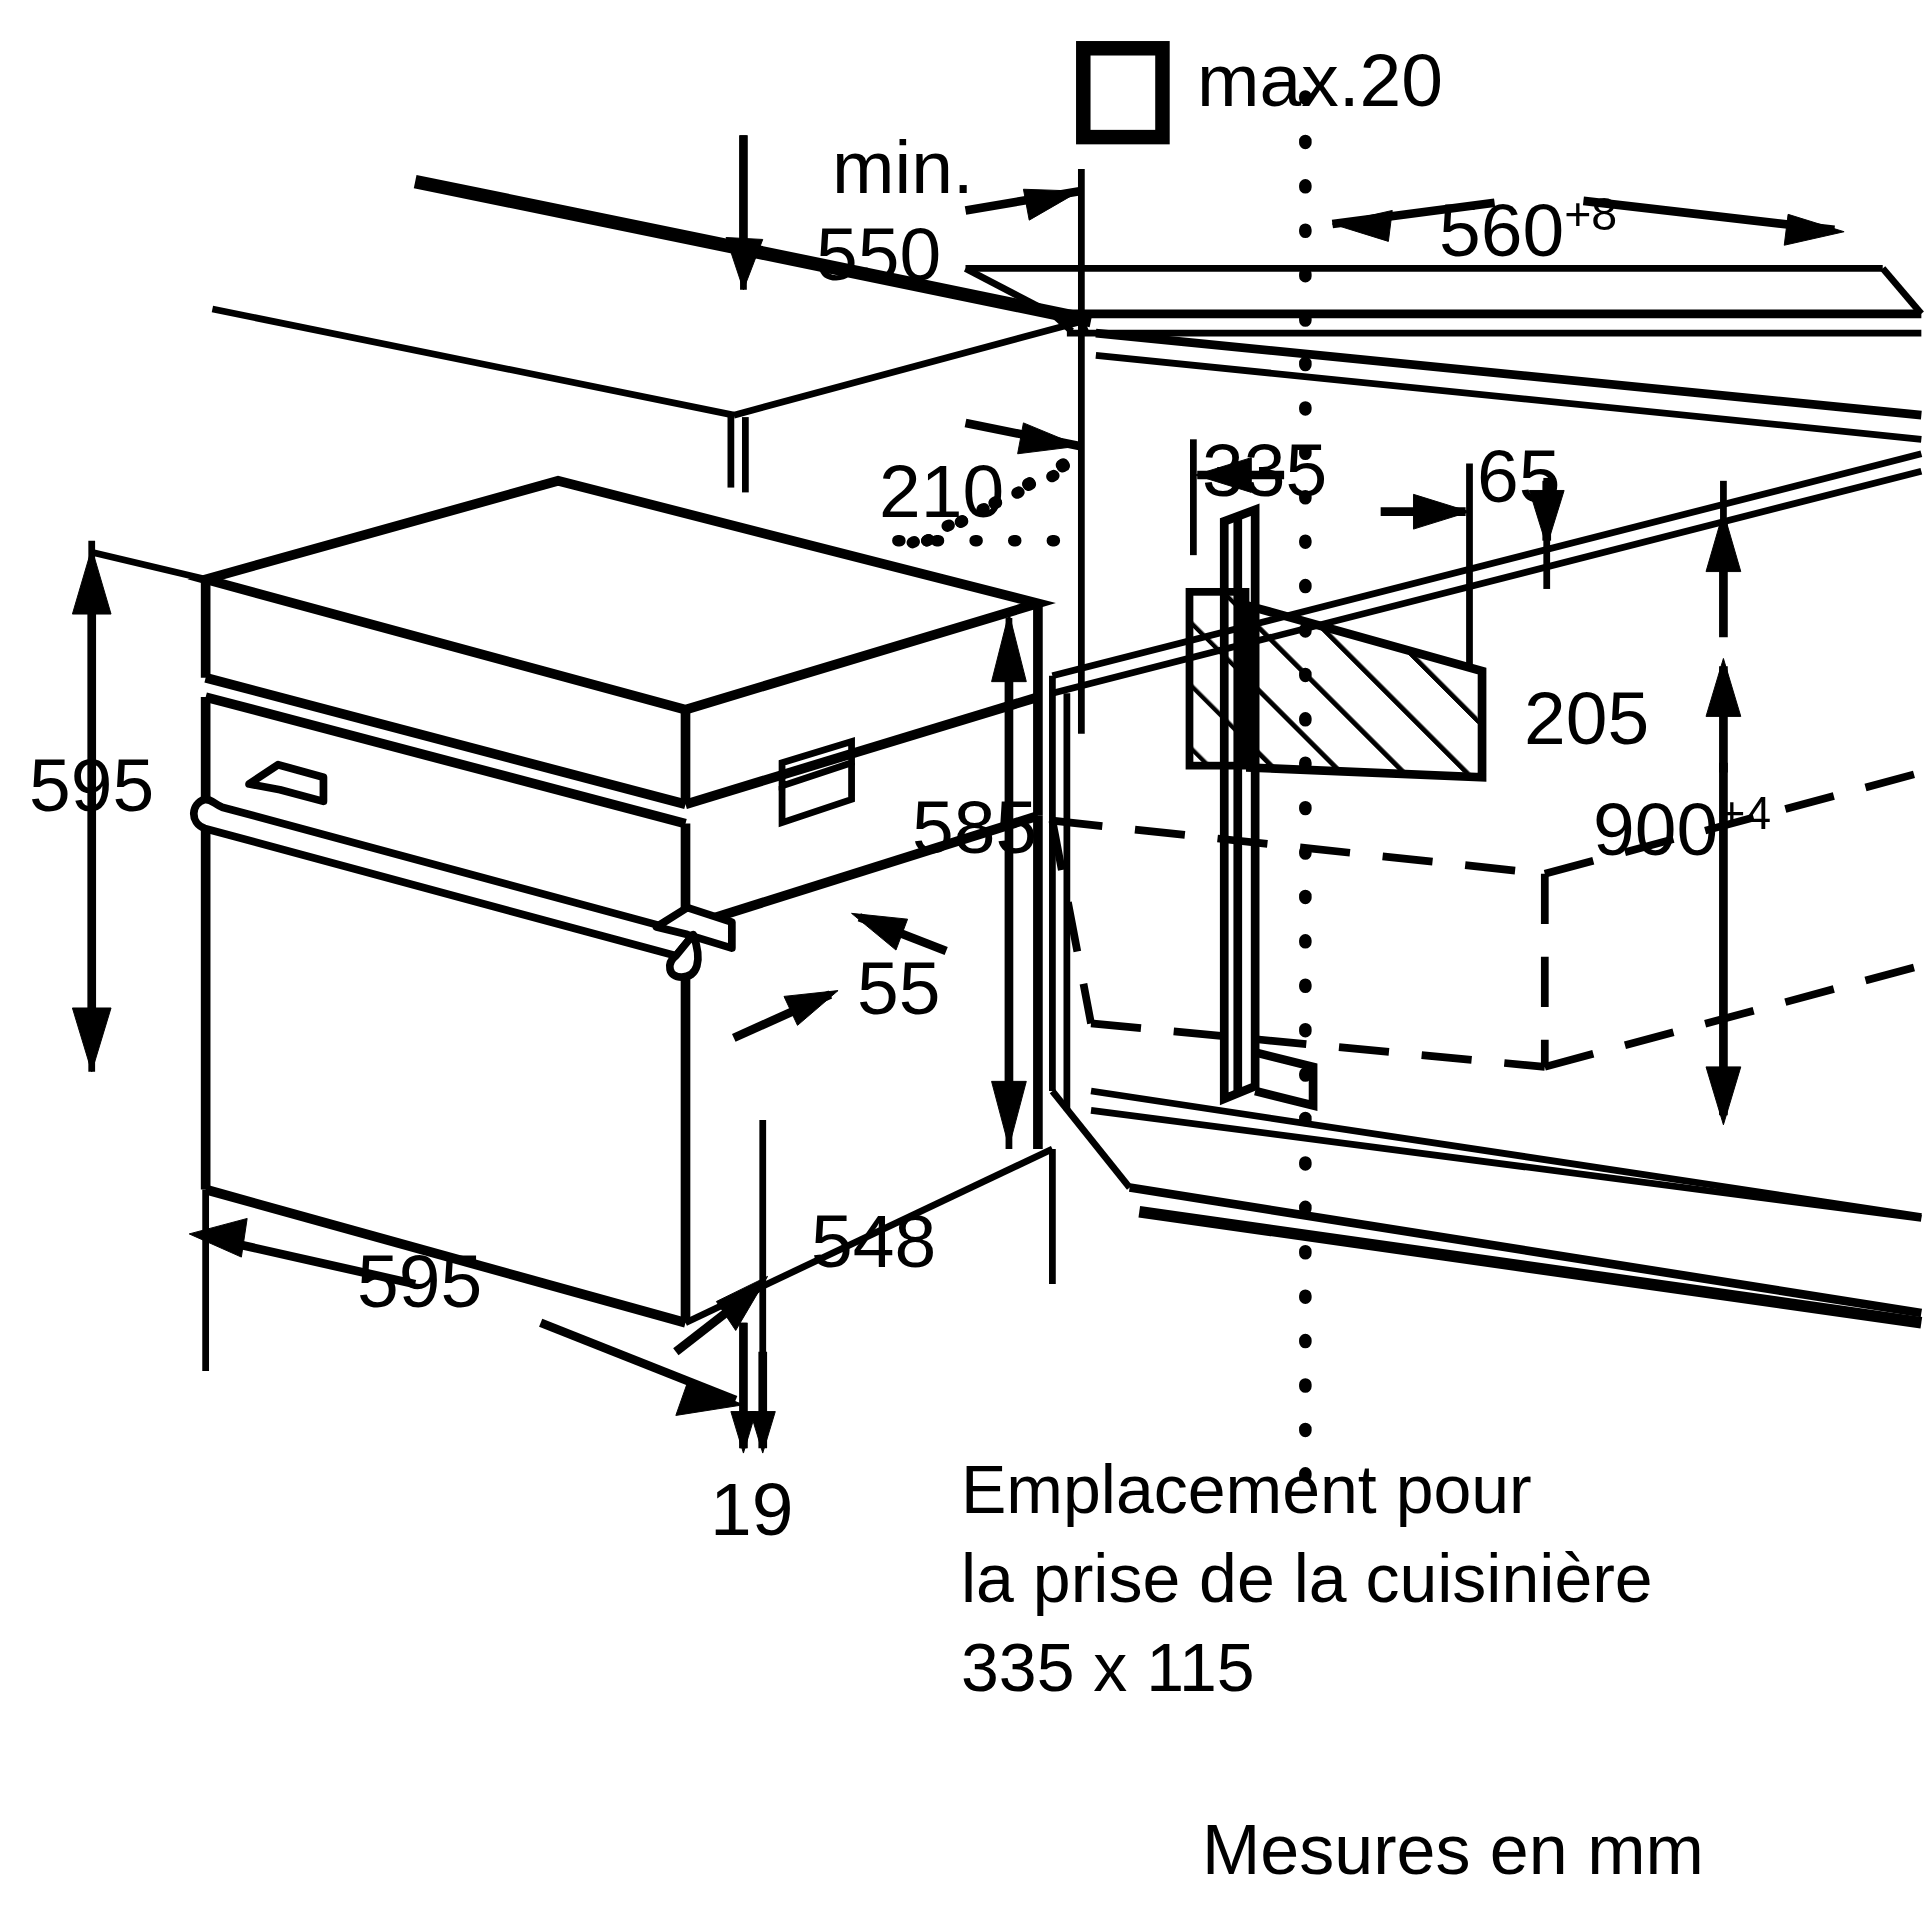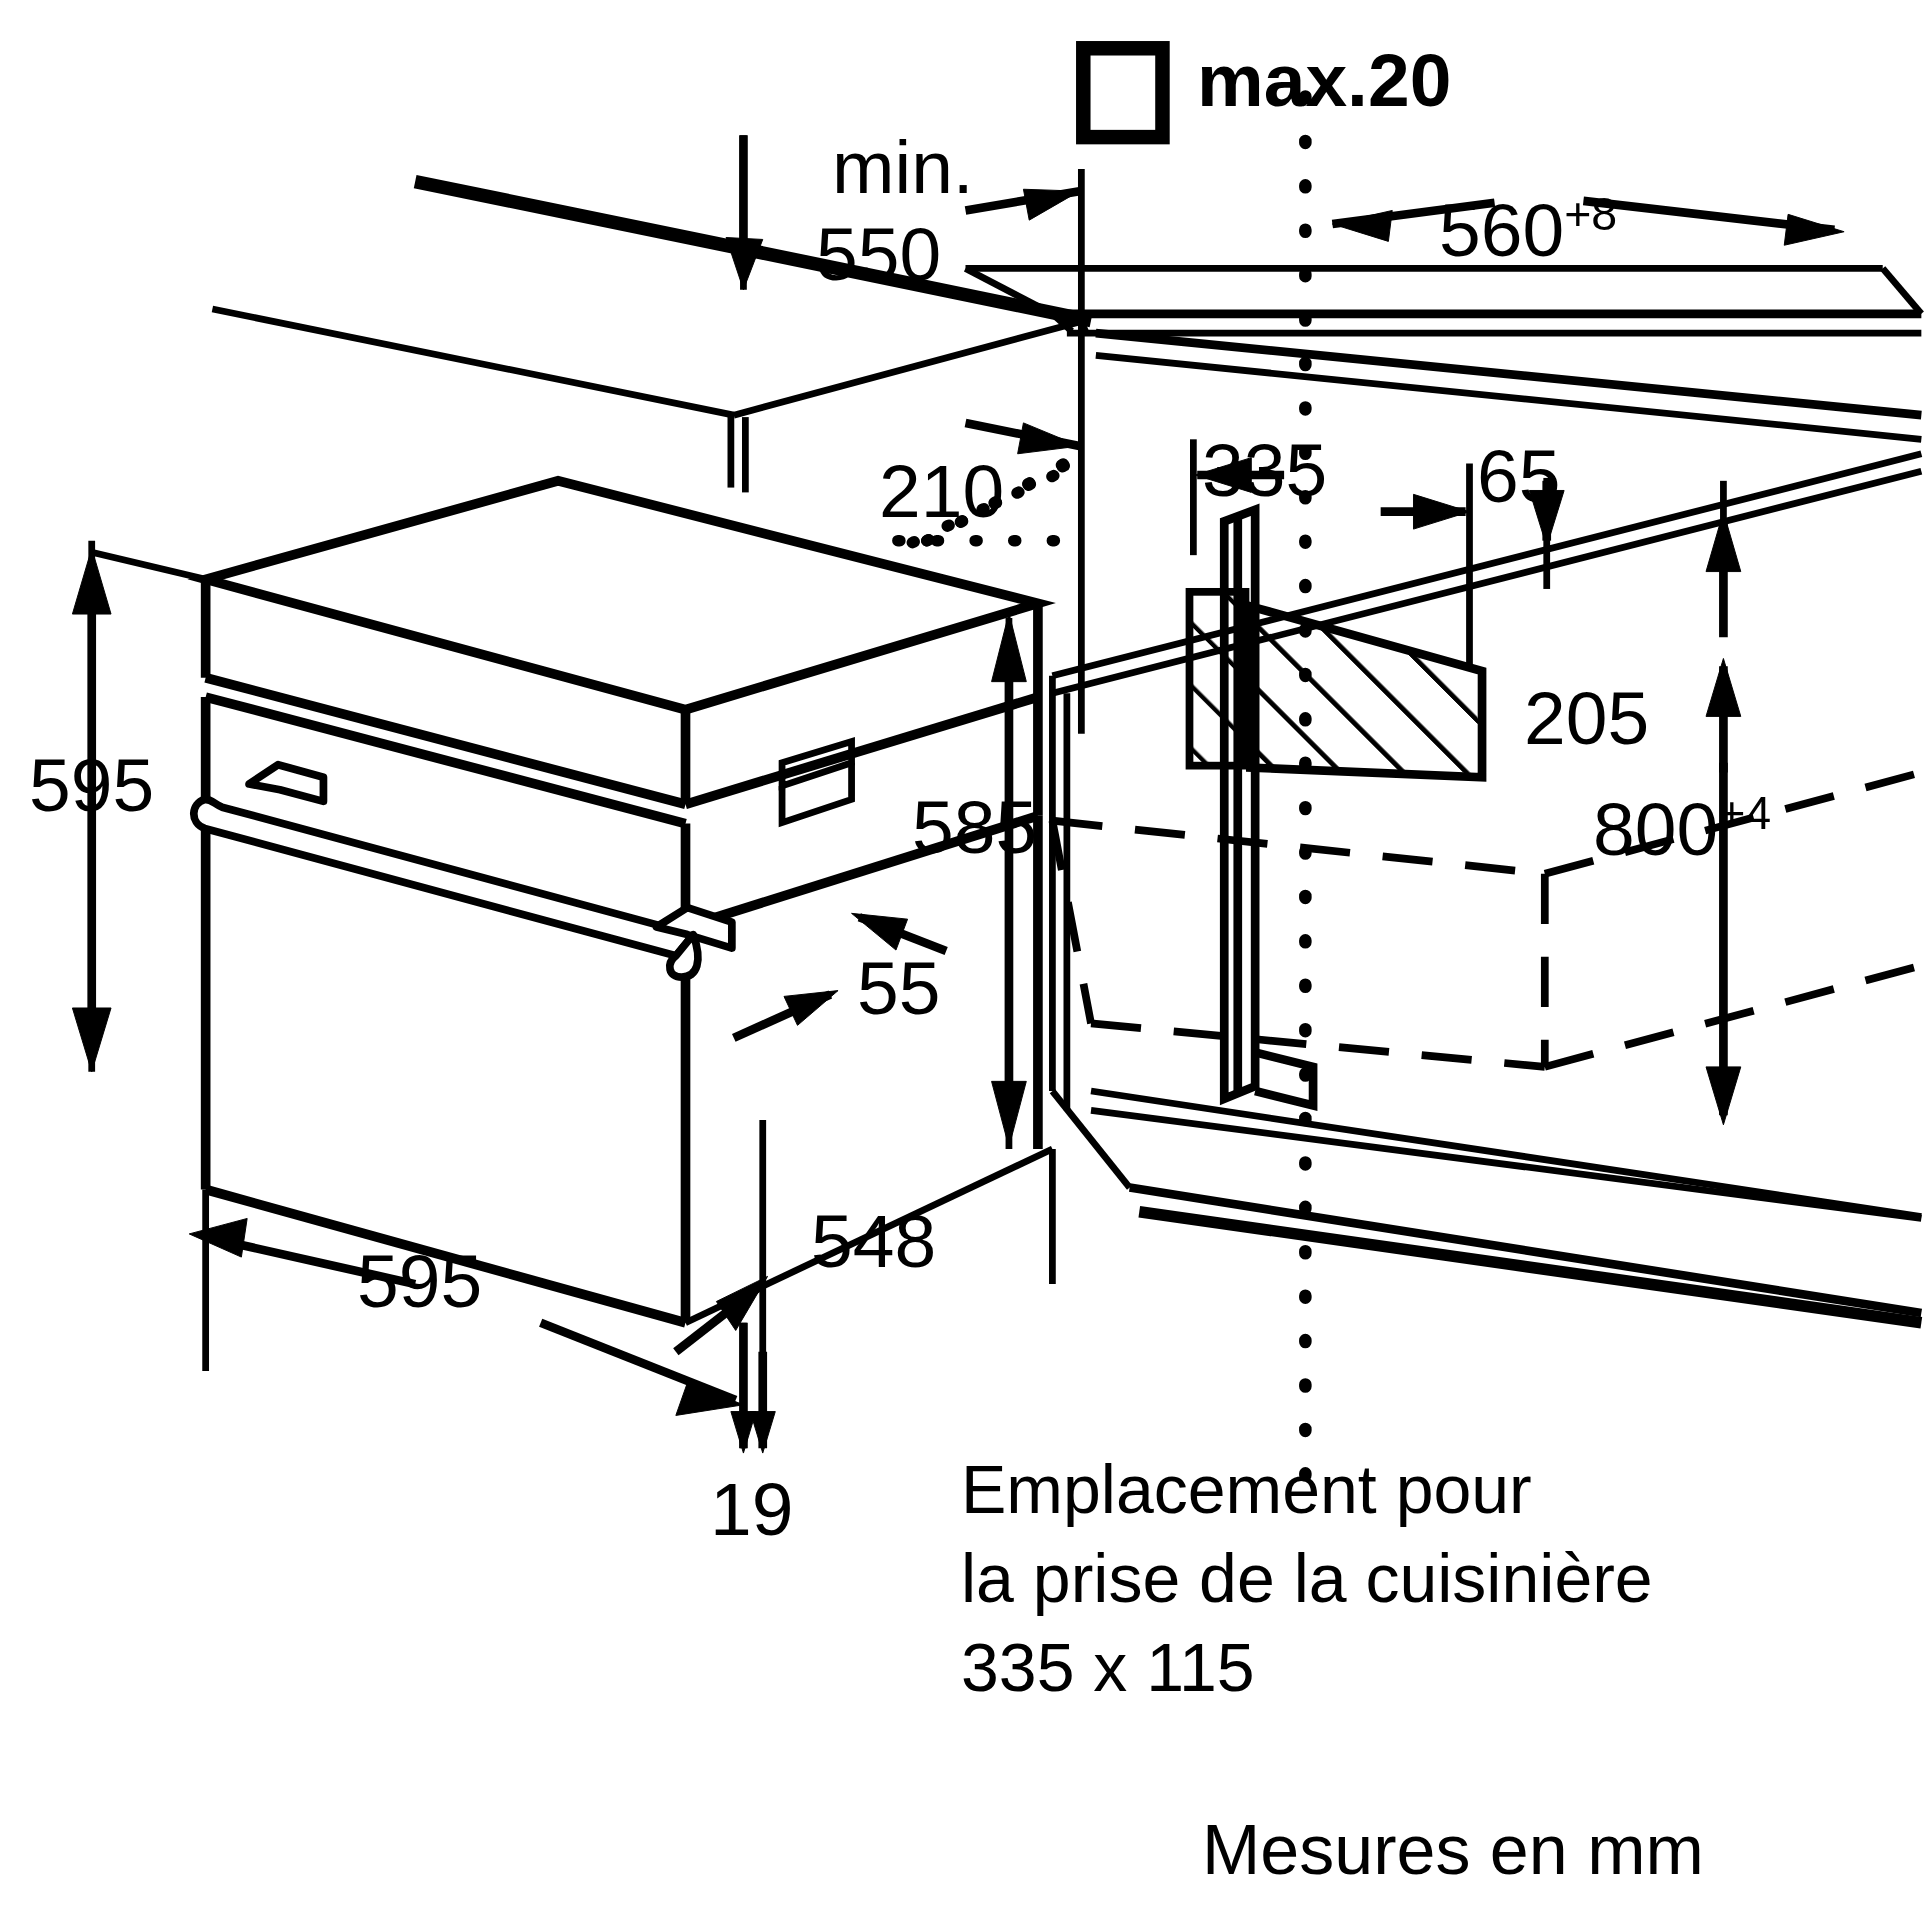--- a/index.html
+++ b/index.html
@@ -289,33 +289,33 @@
     <g>
       <rect x="1122" y="50" width="82" height="92" fill="none" stroke="#000" stroke-width="15"></rect>
     </g>
 
   </svg>
 
   <div class="lbl dim" style="left:832px; top:130px;">min.</div>
 
   <div class="lbl dim" style="left:816px; top:217px;">550</div>
 
-  <div class="lbl dim" style="left:1197px; top:43px;font-weight:bold;">max.20</div>
+  <div class="lbl dim" style="left:1197px; top:43px;">max.20</div>
 
   <div class="lbl dim" style="left:1439px; top:193px;"><span>560</span><span class="sup">+8</span></div>
 
   <div class="lbl dim" style="left:879px; top:454px;">210</div>
 
   <div class="lbl dim" style="left:1202px; top:433px;">335</div>
 
   <div class="lbl dim" style="left:1477px; top:439px;">65</div>
 
   <div class="lbl dim" style="left:1524px; top:681px;">205</div>
 
-  <div class="lbl dim" style="left:1593px; top:792px;"><span>800</span><span class="sup">+4</span></div>
+  <div class="lbl dim" style="left:1593px; top:792px;"><span>900</span><span class="sup">+4</span></div>
 
   <div class="lbl dim" style="left:29px; top:748px;">595</div>
 
   <div class="lbl dim" style="left:912px; top:790px;">585</div>
 
   <div class="lbl dim" style="left:857px; top:951px;">55</div>
 
   <div class="lbl dim" style="left:357px; top:1244px;">595</div>
 
   <div class="lbl dim" style="left:811px; top:1204px;">548</div>

